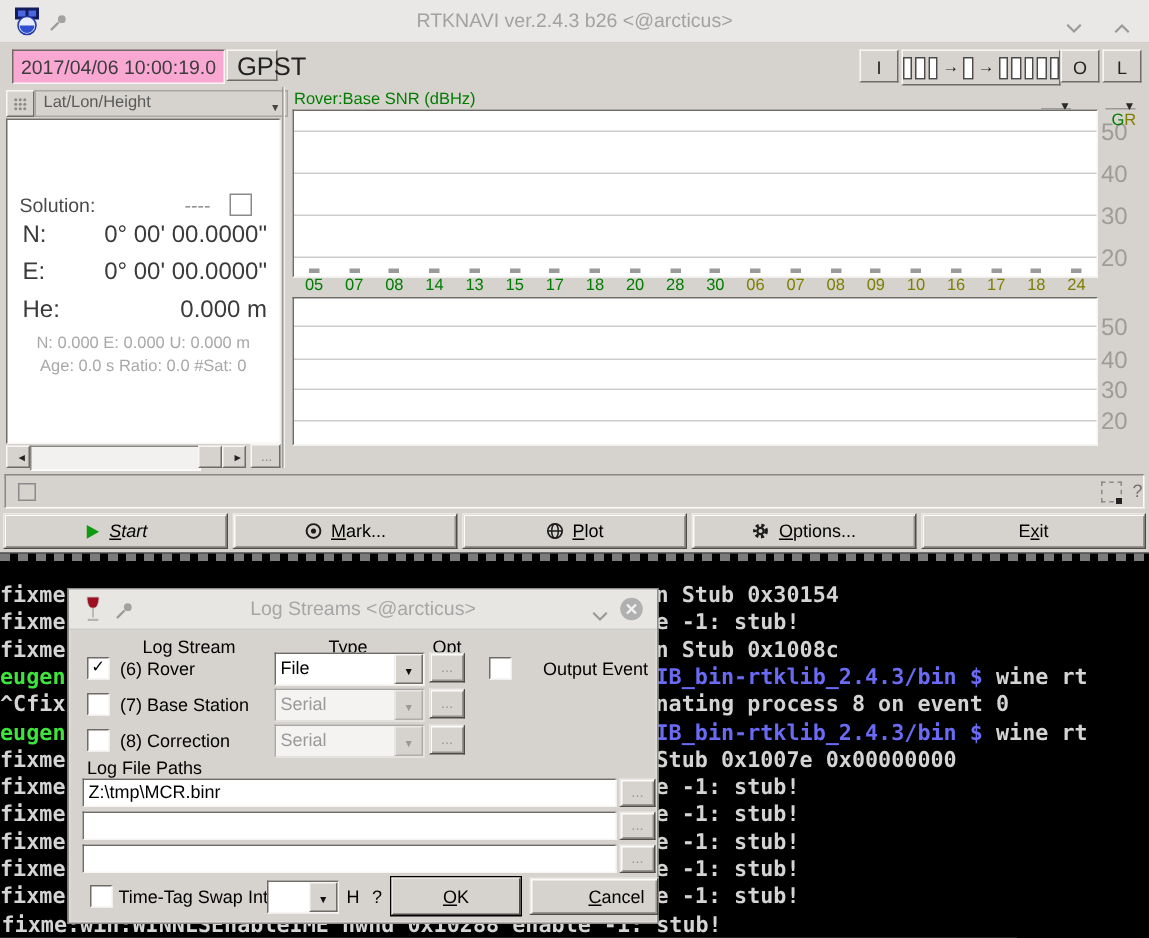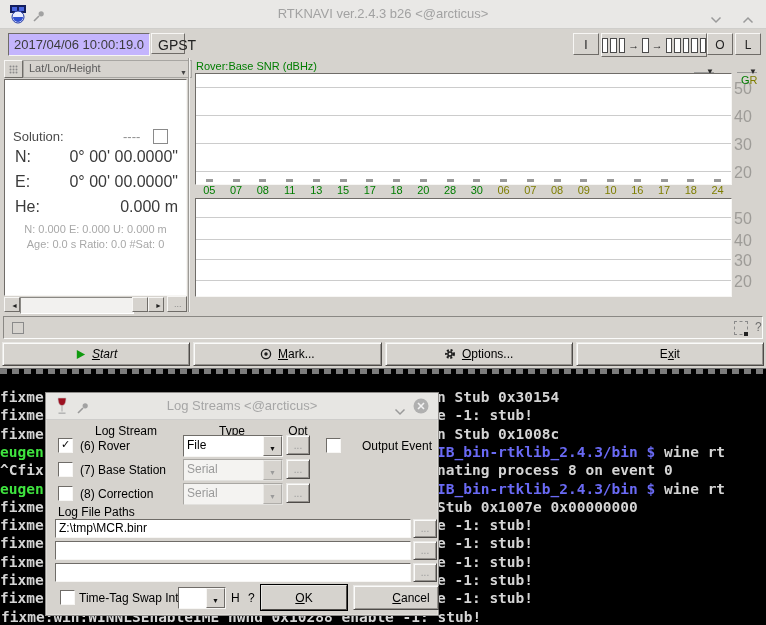--- a/index.html
+++ b/index.html
@@ -12,33 +12,33 @@
              font:700 14.5px "DejaVu Sans Mono",monospace;white-space:pre;}
   .term-left{position:absolute;left:0;top:0;}
   .term-right{position:absolute;left:437px;top:0;}
   .term-full{position:absolute;left:1px;top:0;}
   .t-fg{color:#d4d4d4}.t-green{color:#3fe43f}.t-blue{color:#6a6af5}
   .term-sliver{position:absolute;left:0;top:369px;width:766px;height:5px;
     background:repeating-linear-gradient(90deg,#9a9a9a 0 7px,transparent 7px 12px);opacity:.8}
 
   
   .raised{background:#d6d3ce;border:1px solid;border-color:#f7f6f4 #6f6c68 #6f6c68 #f7f6f4;}
-  .sunken{background:#c4b5fd;border:1px solid;border-color:#6f6c68 #f7f6f4 #f7f6f4 #6f6c68;}
+  .sunken{background:#f9a8d4;border:1px solid;border-color:#6f6c68 #f7f6f4 #f7f6f4 #6f6c68;}
   .btn3d{background:#d6d3ce;border:1px solid;border-color:#e9e8e5 #4e4b48 #4e4b48 #e9e8e5;
          box-shadow:inset 1px 1px 0 #fbfbfa,inset -1px -1px 0 #96938f;}
 
   
   .mainwin{left:0;top:0;width:766px;height:368px;background:#d6d3ce;box-shadow:0 1px 0 #6e6e6e;}
   .titlebar{left:0;top:0;width:766px;height:28px;background:#e9e8e6;border-bottom:1px solid #cfcecb;}
   .title-text{width:100%;text-align:center;line-height:28px;font-size:13px;color:#a2a2a2;}
   .chev{width:14px;height:10px;top:10px;cursor:default;}
 
   .timebox{left:8px;top:33px;width:140px;height:21px;font-size:13px;color:#3c3c3c;
            text-align:center;line-height:21px;}
-  .gpst{left:151px;top:33px;width:34px;height:21px;font-size:14px;color:#222;
+  .gpst{left:151px;top:33px;width:34px;height:21px;font-size:17px;color:#222;
         text-align:center;line-height:20px;}
   .sqbtn{top:33px;width:26px;height:22px;font-size:12px;color:#222;text-align:center;line-height:21px;}
   .indpanel{left:601px;top:33px;width:104px;height:22px;display:flex;align-items:center;
             justify-content:center;gap:2px;}
   .indsq{width:8px;height:13px;background:#fff;border:1px solid #4a4a4a;}
   .indarrow{font-size:11px;color:#222;line-height:13px;padding:0 1px;}
 
   
   .lpanel{left:4px;top:60px;width:183px;height:252px;}
   .gridbtn{left:0;top:0;width:17px;height:16px;display:flex;align-items:center;justify-content:center;}
@@ -323,21 +323,21 @@
         <div class="ylab" style="top: 63px;">30</div>
         <div class="ylab" style="top: 91px;">20</div>
       </div>
     <span class="abs legend">
       <span class="lg-g">G</span><span class="lg-r">R</span>
     </span>
     <div class="abs sat-row" id="sat-row">
         <span class="sat-g">05</span>
         <span class="sat-g">07</span>
         <span class="sat-g">08</span>
-        <span class="sat-g">11</span>
+        <span class="sat-g">14</span>
         <span class="sat-g">13</span>
         <span class="sat-g">15</span>
         <span class="sat-g">17</span>
         <span class="sat-g">18</span>
         <span class="sat-g">20</span>
         <span class="sat-g">28</span>
         <span class="sat-g">30</span>
         <span class="sat-r">06</span>
         <span class="sat-r">07</span>
         <span class="sat-r">08</span>
@@ -379,20 +379,30 @@
           <span><span></span><span class="u">S</span><span>tart</span></span>
         </button>
         <button class="mainbtn btn3d" style="font-family: inherit;">
           <span style="display: flex;">
             <svg width="12" height="12" viewBox="0 0 12 12">
               <circle cx="6" cy="6" r="4.6" fill="none" stroke="#1c1c1c" stroke-width="1.3"></circle>
               <circle cx="6" cy="6" r="1.7" fill="#1c1c1c"></circle>
             </svg>
           </span>
           <span><span></span><span class="u">M</span><span>ark...</span></span>
+        </button>
+        <button class="mainbtn btn3d" style="font-family: inherit;">
+          <span style="display: flex;">
+            <svg width="12" height="12" viewBox="0 0 12 12">
+              <circle cx="6" cy="6" r="4.8" fill="none" stroke="#1c1c1c" stroke-width="1.1"></circle>
+              <ellipse cx="6" cy="6" rx="2.2" ry="4.8" fill="none" stroke="#1c1c1c" stroke-width="1"></ellipse>
+              <path d="M1.2 6h9.6" stroke="#1c1c1c" stroke-width="1"></path>
+            </svg>
+          </span>
+          <span><span></span><span class="u">P</span><span>lot</span></span>
         </button>
         <button class="mainbtn btn3d" style="font-family: inherit;">
           <span style="display: flex;">
             <svg width="12" height="12" viewBox="0 0 12 12">
               <circle cx="6" cy="6" r="3.8" fill="none" stroke="#1c1c1c" stroke-width="2.3" stroke-dasharray="1.9 1.7"></circle>
               <circle cx="6" cy="6" r="2.1" fill="none" stroke="#1c1c1c" stroke-width="1.5"></circle>
             </svg>
           </span>
           <span><span></span><span class="u">O</span><span>ptions...</span></span>
         </button>

